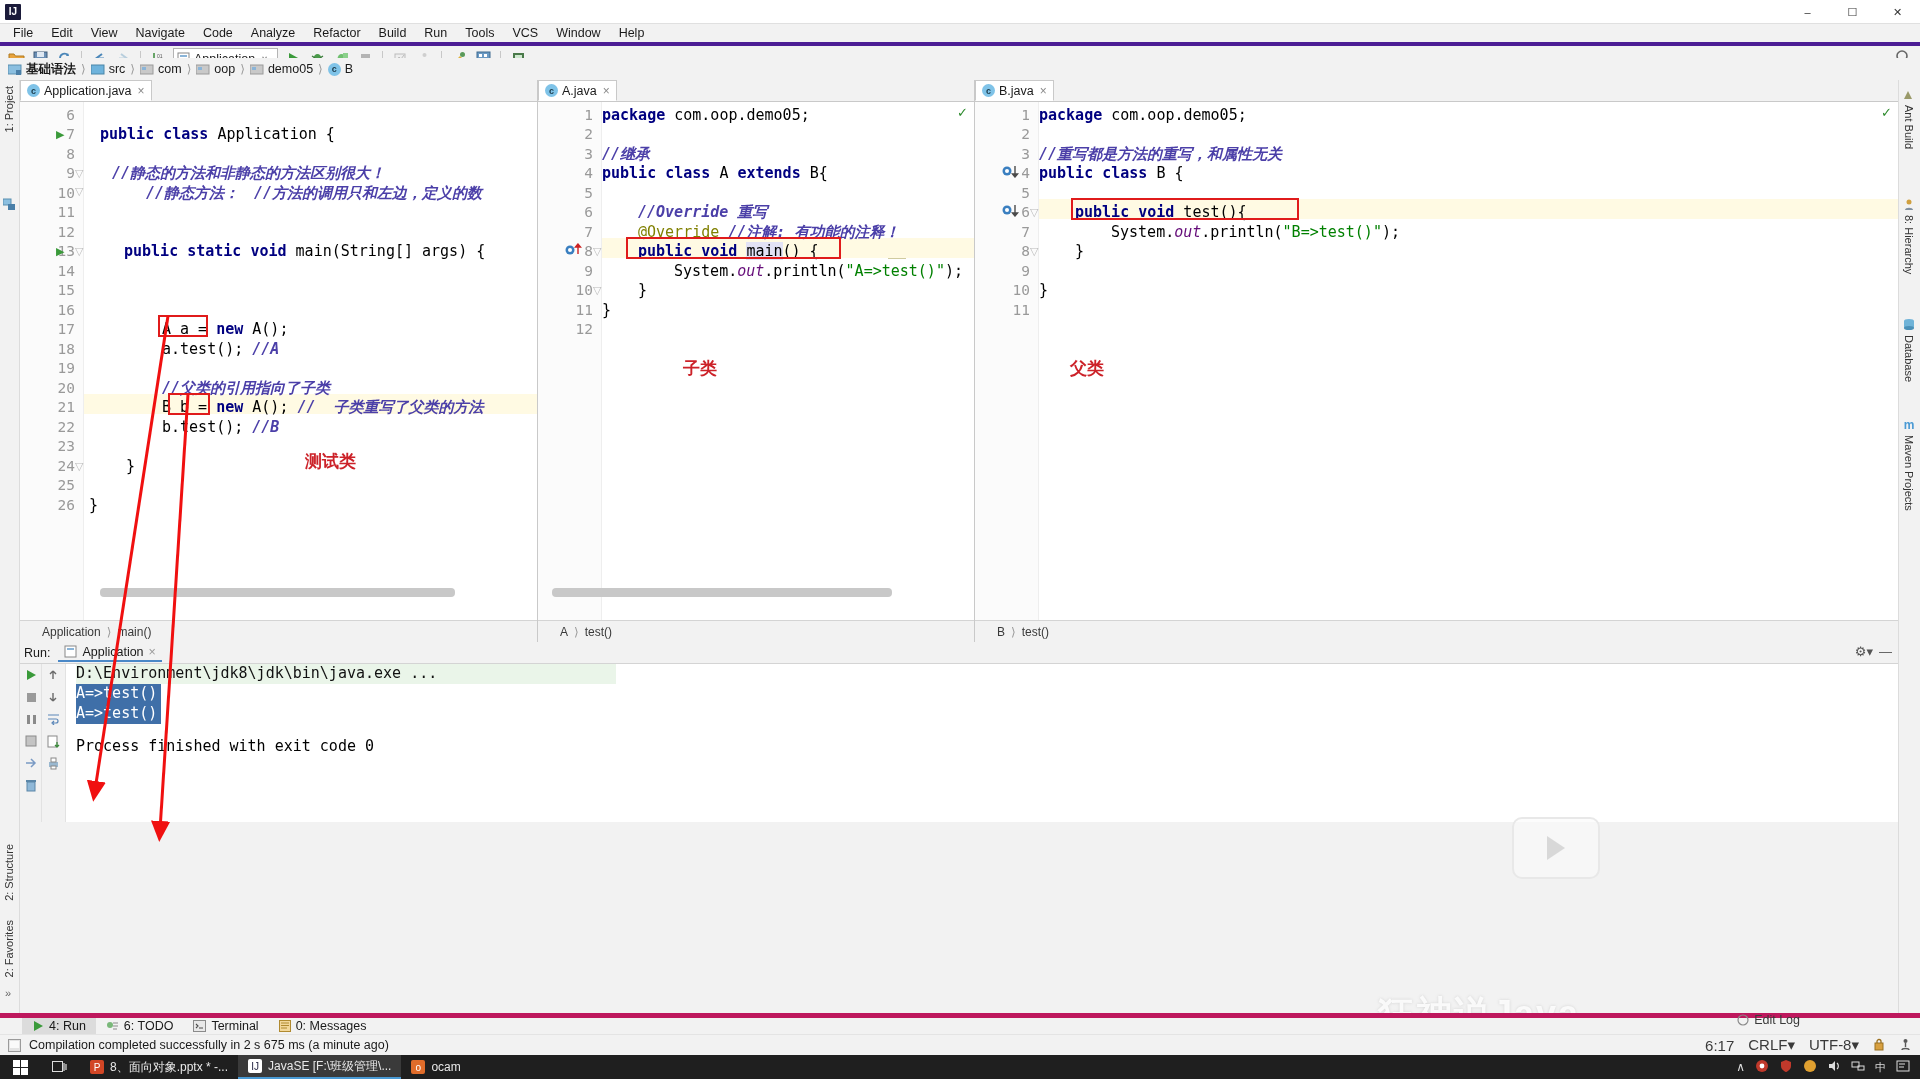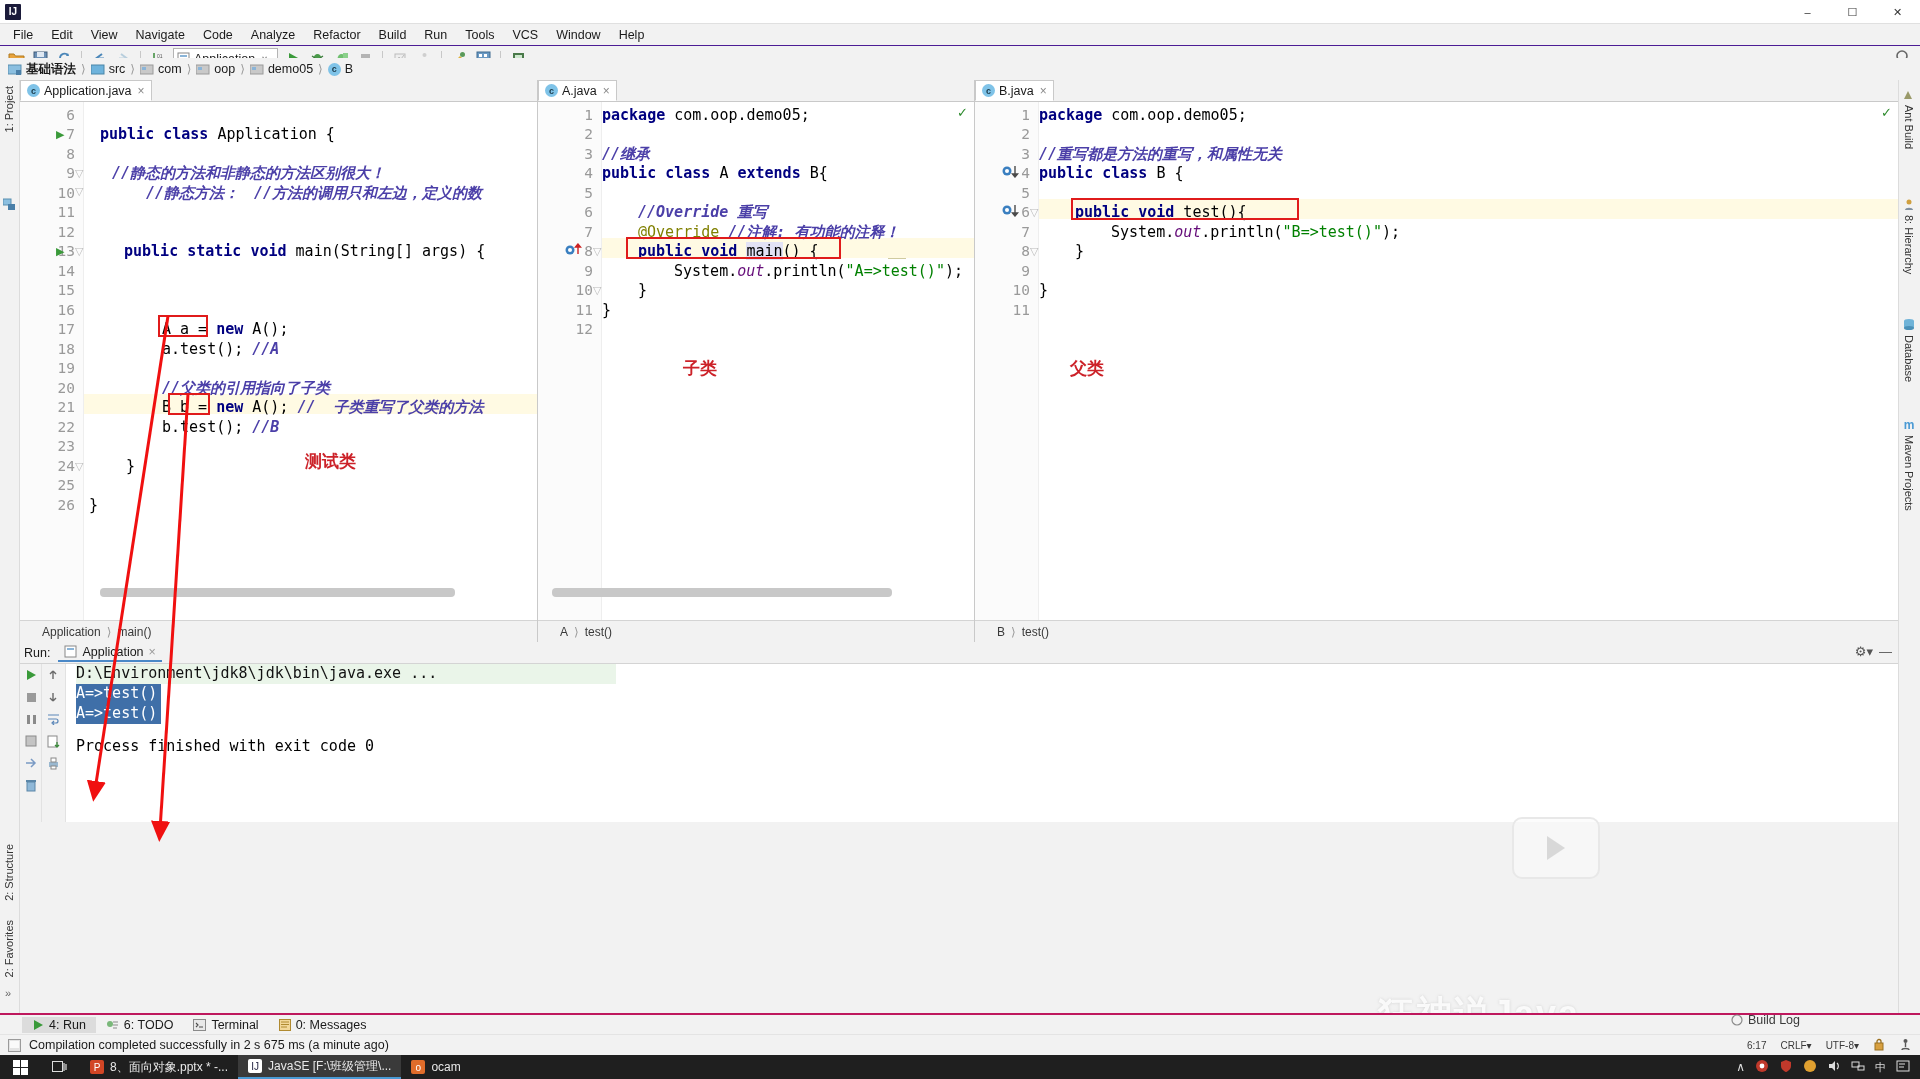--- a/index.html
+++ b/index.html
@@ -27,21 +27,21 @@
   .tb-buttons { position: absolute; right: 0; top: 0; display: flex; height: 24px; }
   .tb-btn {
     width: 45px; height: 24px; display: flex; align-items: center; justify-content: center;
     font-size: 11px; color: #333;
   }
 
   
   .menubar {
     position: absolute; top: 24px; left: 0; width: 1920px; height: 22px;
     background: #f2f2f2; display: flex; align-items: center; padding-left: 4px;
-    border-bottom: 1px solid #4c1d95;
+    border-bottom: 4px solid #4c1d95;
   }
   .menu-item { font-size: 12.5px; color: #1a1a1a; padding: 2px 9px; cursor: default; }
 
   
   .toolbar {
     position: absolute; top: 46px; left: 0; width: 1920px; height: 26px;
     background: #f2f2f2; display: flex; align-items: center; padding-left: 4px;
     border-bottom: 1px solid #d6d6d6;
   }
   .tbi { width: 24px; height: 22px; display:flex; align-items:center; justify-content:center; }
@@ -162,32 +162,32 @@
   }
   .cl { position: absolute; left: 8px; height: 19.5px; white-space: pre; }
   .cl.cmdline { background: #eaf5e9; color: #111; }
   .cl.sel { background: #3f6fa8; color: #ffffff; }
   .gear-right { position: absolute; right: 6px; top: 2px; display:flex; gap:6px; }
 
   
   .bottombar {
     position: absolute; bottom: 45px; left: 0; width: 1920px; height: 21px;
     background: #f2f2f2; display: flex; align-items: center; padding-left: 22px;
-    border-top: 2px solid #be185d;
+    border-top: 5px solid #be185d;
   }
   .bb-item { display: flex; align-items: center; gap: 5px; font-size: 12.5px; color: #1a1a1a; padding: 1px 10px; }
   .bb-item.active { background: #dcdcdc; }
 
   
   .statusbar {
     position: absolute; bottom: 24px; left: 0; width: 1920px; height: 21px;
     background: #f2f2f2; display: flex; align-items: center; padding-left: 8px;
     font-size: 12.5px; color: #1a1a1a; border-top: 1px solid #e4e4e4;
   }
-  .sb-right { position: absolute; right: 8px; display: flex; align-items: center; gap: 14px; font-size: 10px; color: #3a3a3a; }
+  .sb-right { position: absolute; right: 8px; display: flex; align-items: center; gap: 14px; font-size: 15px; color: #3a3a3a; }
 
   
   .taskbar {
     position: absolute; bottom: 0; left: 0; width: 1920px; height: 24px;
     background: #1f1f1f; display: flex; align-items: center;
   }
   .tk-start { width: 40px; display:flex; align-items:center; justify-content:center; }
   .tk-item {
     display: flex; align-items: center; gap: 6px; height: 24px; padding: 0 10px;
     font-size: 12px; color: #e8e8e8;
@@ -798,21 +798,21 @@
             <path d="M6.5 5v4" stroke="#5a5a5a" stroke-width="1.4"></path>
             <path d="M3 12c0-2 7-2 7 0" stroke="#5a5a5a" fill="none" stroke-width="1.4"></path>
           </svg>
       </span>
     </div>
   </div>
   <div style="position:absolute;right:120px;bottom:52px;font-size:12.5px;color:#3a3a3a;display:flex;align-items:center;gap:5px">
     <svg width="12" height="12" viewBox="0 0 12 12">
         <circle cx="6" cy="6" r="5" stroke="#8a8a8a" fill="none" stroke-width="1.2"></circle>
       </svg>
-    <span>Build Log</span>
+    <span>Edit Log</span>
   </div>
 
   <div class="taskbar">
     <div class="tk-start">
       <svg width="15" height="15" viewBox="0 0 15 15">
           <rect x="0" y="0" width="7" height="7" fill="#fff"></rect>
           <rect x="8" y="0" width="7" height="7" fill="#fff"></rect>
           <rect x="0" y="8" width="7" height="7" fill="#fff"></rect>
           <rect x="8" y="8" width="7" height="7" fill="#fff"></rect>
         </svg>

